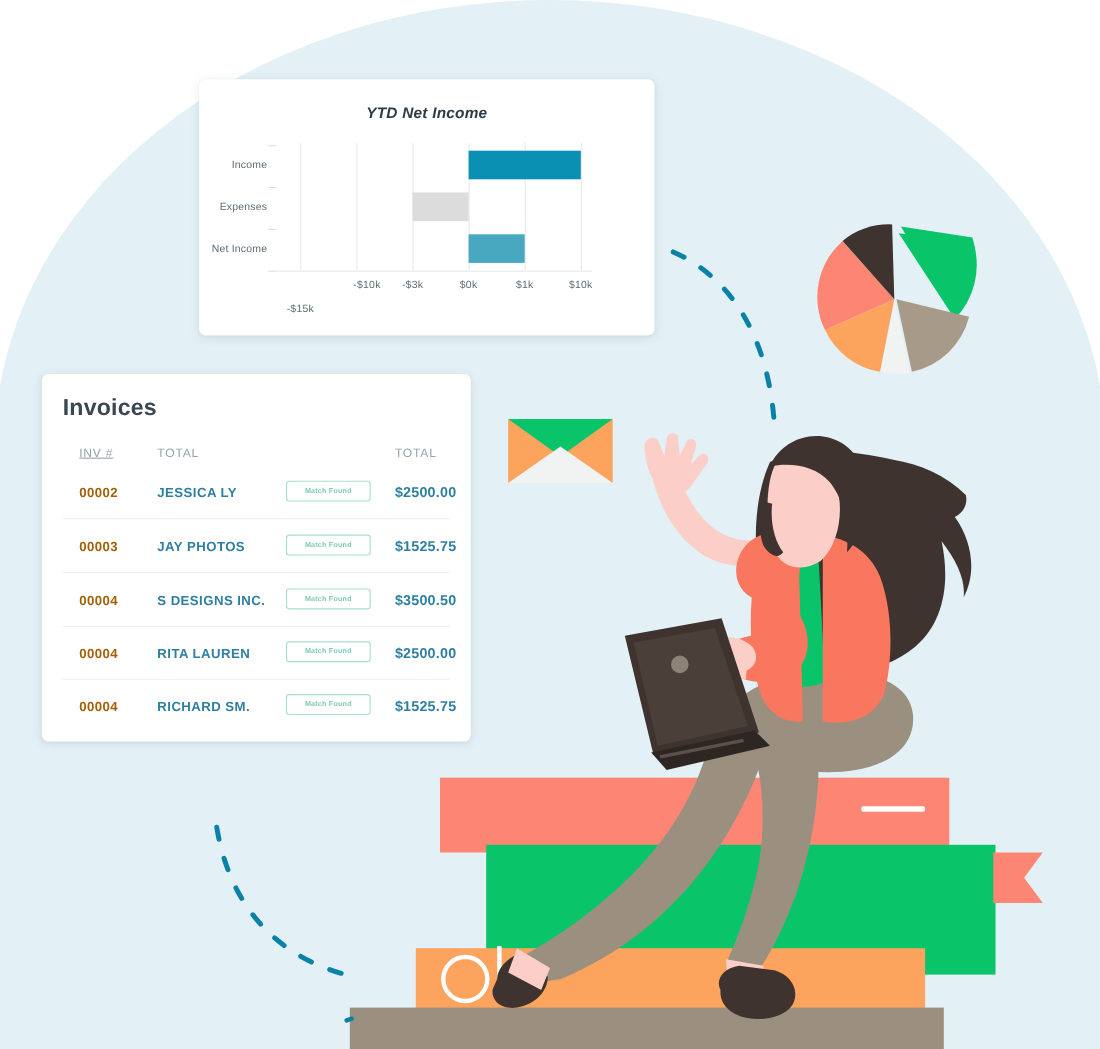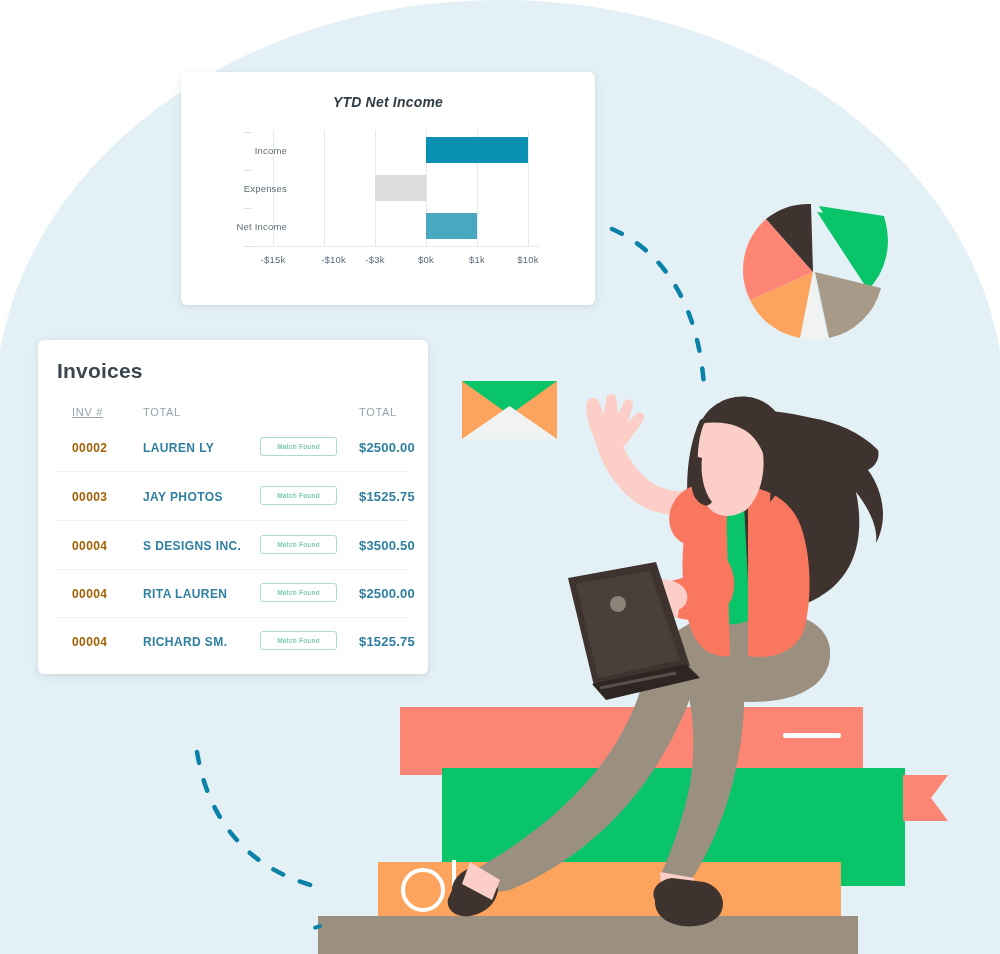--- a/index.html
+++ b/index.html
@@ -38,21 +38,21 @@
     font-size:14px; font-weight:700; color:#2f3b45;
     letter-spacing:.2px;
     font-style:italic;
   }
   .plot{ position:absolute; left:70px; top:58px; width:287px; height:140px; }
   .gridline{ position:absolute; top:0; width:1px; height:116px; background:#e6e9ec; }
   .axis-base{ position:absolute; left:0; top:116px; width:287px; height:1px; background:#e6e9ec; }
   .ytick{ position:absolute; left:-7px; width:7px; height:1px; background:#d9dde1; }
   .ylabel{
     position:absolute; right:auto; width:62px; text-align:right;
-    font-size:9.5px; color:#5d6b75; letter-spacing:.2px;padding-left:44px;
+    font-size:9.5px; color:#5d6b75; letter-spacing:.2px;
   }
   .bar{ position:absolute; height:26px; }
   .xlabel{
     position:absolute; top:124px; width:44px; text-align:center;
     font-size:9.5px; color:#5d6b75; letter-spacing:.2px;
   }
 
   
   #invoices-card{ left:38px; top:340px; width:390px; height:334px; }
   .inv-title{
@@ -262,41 +262,41 @@
       <div class="ytick" style="top:116px;"></div>
 
       <div class="ylabel" style="left:-70px; top:15px;">Income</div>
       <div class="ylabel" style="left:-70px; top:53px;">Expenses</div>
       <div class="ylabel" style="left:-70px; top:91px;">Net Income</div>
 
       <div class="bar" style="left:175px; top:7px;  width:102px; background:#0a90b2;"></div>
       <div class="bar" style="left:124px; top:45px; width:51px;  background:#dcdcdc;"></div>
       <div class="bar" style="left:175px; top:83px; width:51px;  background:#47a8c0;"></div>
 
-      <div class="xlabel" style="left:0px;">-$15k</div>
+      <div class="xlabel" style="left:0px;margin-top:22px;">-$15k</div>
       <div class="xlabel" style="left:51px;text-align:right;">-$10k</div>
       <div class="xlabel" style="left:102px;">-$3k</div>
       <div class="xlabel" style="left:153px;">$0k</div>
       <div class="xlabel" style="left:204px;">$1k</div>
       <div class="xlabel" style="left:255px;">$10k</div>
     </div>
   </div>
 
   <div class="card" id="invoices-card">
     <div class="inv-title">Invoices</div>
 
     <div class="inv-head">
       <span class="h-inv">INV #</span>
       <span class="h-client">TOTAL</span>
       <span class="h-total">TOTAL</span>
     </div>
 
     <div class="inv-row" style="top:87px;">
       <span class="c-num">00002</span>
-      <span class="c-client">LAUREN LY</span>
+      <span class="c-client">JESSICA LY</span>
       <span class="badge">Match Found</span>
       <span class="c-total">$2500.00</span>
     </div>
     <div class="inv-div" style="top:131px;"></div>
 
     <div class="inv-row" style="top:136px;">
       <span class="c-num">00003</span>
       <span class="c-client">JAY PHOTOS</span>
       <span class="badge">Match Found</span>
       <span class="c-total">$1525.75</span>

